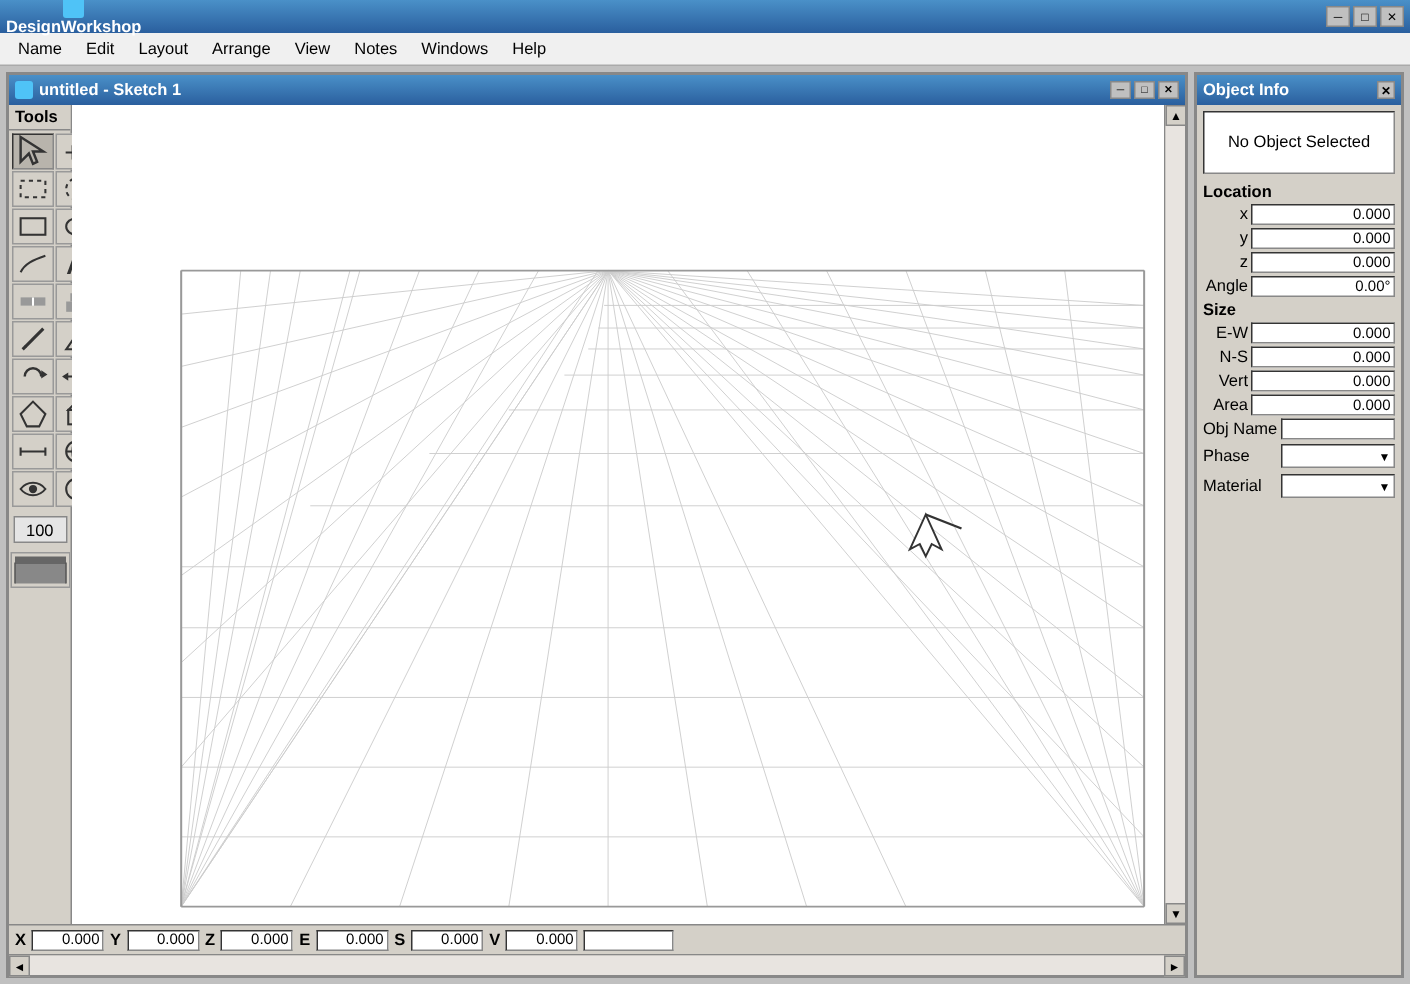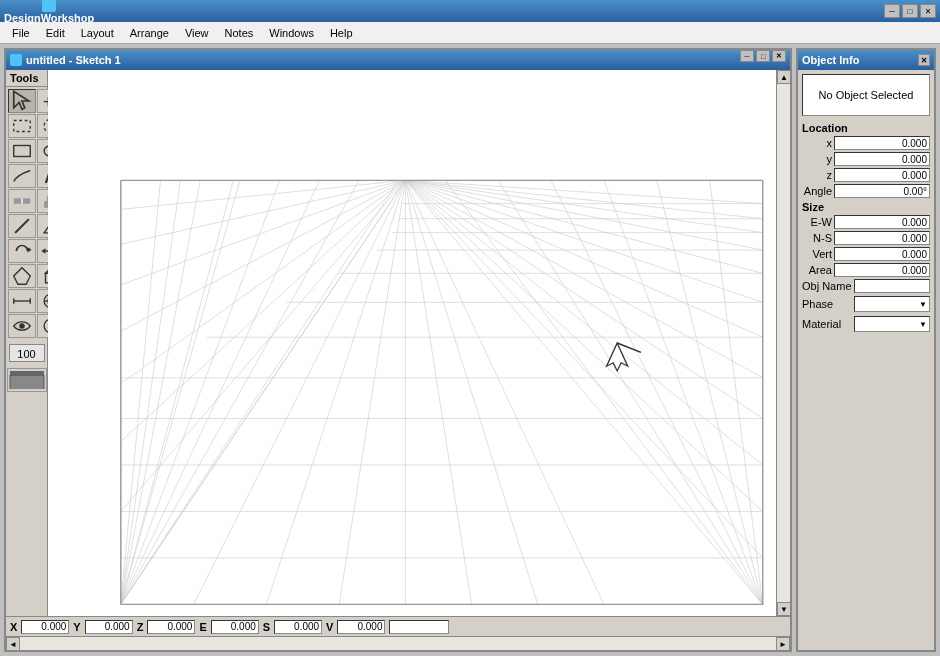--- a/index.html
+++ b/index.html
@@ -84,20 +84,21 @@
       margin: 4px;
       border: 2px solid #888;
       background: #d4d4d4;
       min-width: 0;
     }
 
     #sketch-titlebar {
       height: 20px;
       background: linear-gradient(to bottom, #4a90c8, #2a5f9e);
       display: flex;
+      align-items: center;
       justify-content: space-between;
       padding: 0 4px;
       color: white;
       font-size: 11px;
       font-weight: bold;
     }
     #sketch-titlebar .sketch-controls {
       display: flex;
       gap: 2px;
     }
@@ -378,21 +379,21 @@
     <span>DesignWorkshop</span>
   </div>
   <div class="window-controls">
     <div class="win-btn">─</div>
     <div class="win-btn">□</div>
     <div class="win-btn">✕</div>
   </div>
 </div>
 
 <div id="menu-bar">
-  <span class="menu-item">File</span>
+  <span class="menu-item">Name</span>
   <span class="menu-item">Edit</span>
   <span class="menu-item">Layout</span>
   <span class="menu-item">Arrange</span>
   <span class="menu-item">View</span>
   <span class="menu-item">Notes</span>
   <span class="menu-item">Windows</span>
   <span class="menu-item">Help</span>
 </div>
 
 <div id="main-area">

